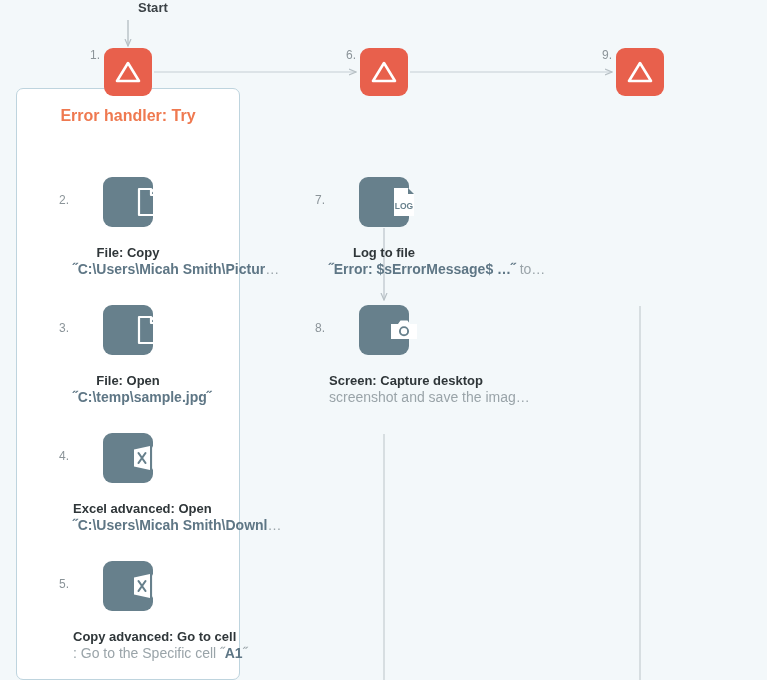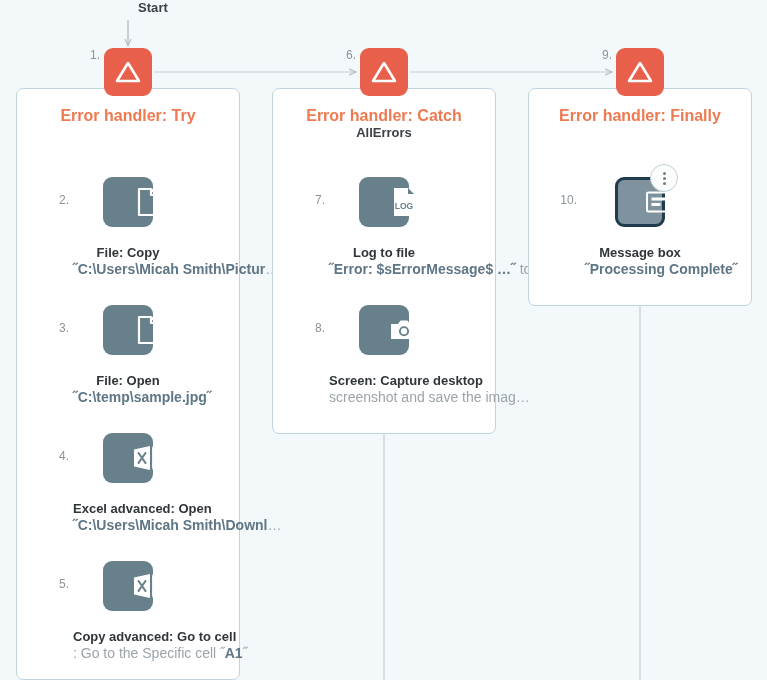--- a/index.html
+++ b/index.html
@@ -280,24 +280,20 @@
           <rect x="23.8" y="18.9" width="3.4" height="2.4" fill="#ffffff"></rect>
         </svg>
       </span>
     </div>
     <div class="node-title">Copy advanced: Go to cell</div>
     <div class="node-sub">
       <span class="quiet">: Go to the Specific cell ˝</span><span class="strong">A1</span><span class="quiet">˝</span>
     </div>
   </div>
 
-  <div class="branch" style="left:272px; top:88px; width:224px; height:346px;">
-    <div class="branch-title">Error handler: Catch</div>
-    <div class="branch-sub">AllErrors</div>
-  </div>
 
   <div class="handler" style="left:360px; top:48px;">
     <span>
       <svg width="28" height="26" viewBox="0 0 28 26">
         <path d="M14 4 L25 22 L3 22 Z" fill="none" stroke="#ffffff" stroke-width="2.6" stroke-linejoin="round"></path>
       </svg>
     </span>
   </div>
   <div class="handler-num" style="left:326px; top:48px;">6.</div>
 
@@ -327,48 +323,24 @@
           <circle cx="15" cy="13.2" r="4.1" fill="none" stroke="#67808c" stroke-width="1.9"></circle>
         </svg>
       </span>
     </div>
     <div class="node-title">Screen: Capture desktop</div>
     <div class="node-sub">
       <span class="quiet">screenshot and save the imag…</span>
     </div>
   </div>
 
-  <div class="branch" style="left:528px; top:88px; width:224px; height:218px;">
-    <div class="branch-title">Error handler: Finally</div>
-  </div>
 
   <div class="handler" style="left:616px; top:48px;">
     <span>
       <svg width="28" height="26" viewBox="0 0 28 26">
         <path d="M14 4 L25 22 L3 22 Z" fill="none" stroke="#ffffff" stroke-width="2.6" stroke-linejoin="round"></path>
       </svg>
     </span>
   </div>
   <div class="handler-num" style="left:582px; top:48px;">9.</div>
 
-  <div class="node" style="left:585px; top:177px;">
-    <div class="node-num" style="left:-34px;">10.</div>
-    <div class="node-icon selected">
-      <span>
-        <svg width="30" height="24" viewBox="0 0 30 24">
-          <rect x="2" y="2.5" width="26" height="19" rx="1.5" fill="none" stroke="#ffffff" stroke-width="2"></rect>
-          <rect x="6.5" y="7.5" width="17" height="3" fill="#ffffff"></rect>
-          <rect x="6.5" y="13" width="9" height="3" fill="#ffffff"></rect>
-        </svg>
-      </span>
-      <div class="dots-btn">
-        <i></i>
-        <i></i>
-        <i></i>
-      </div>
-    </div>
-    <div class="node-title">Message box</div>
-    <div class="node-sub">
-      <span class="strong">˝Processing Complete˝</span>
-    </div>
-  </div>
 
 </div>
 
 </body></html>

